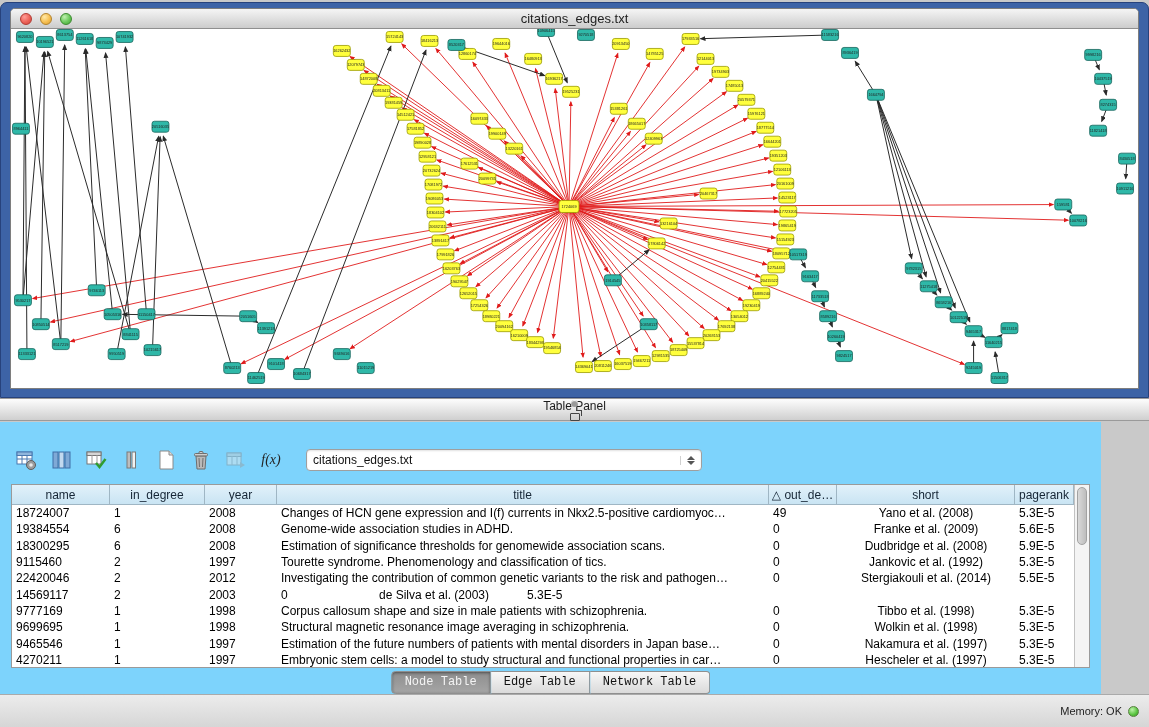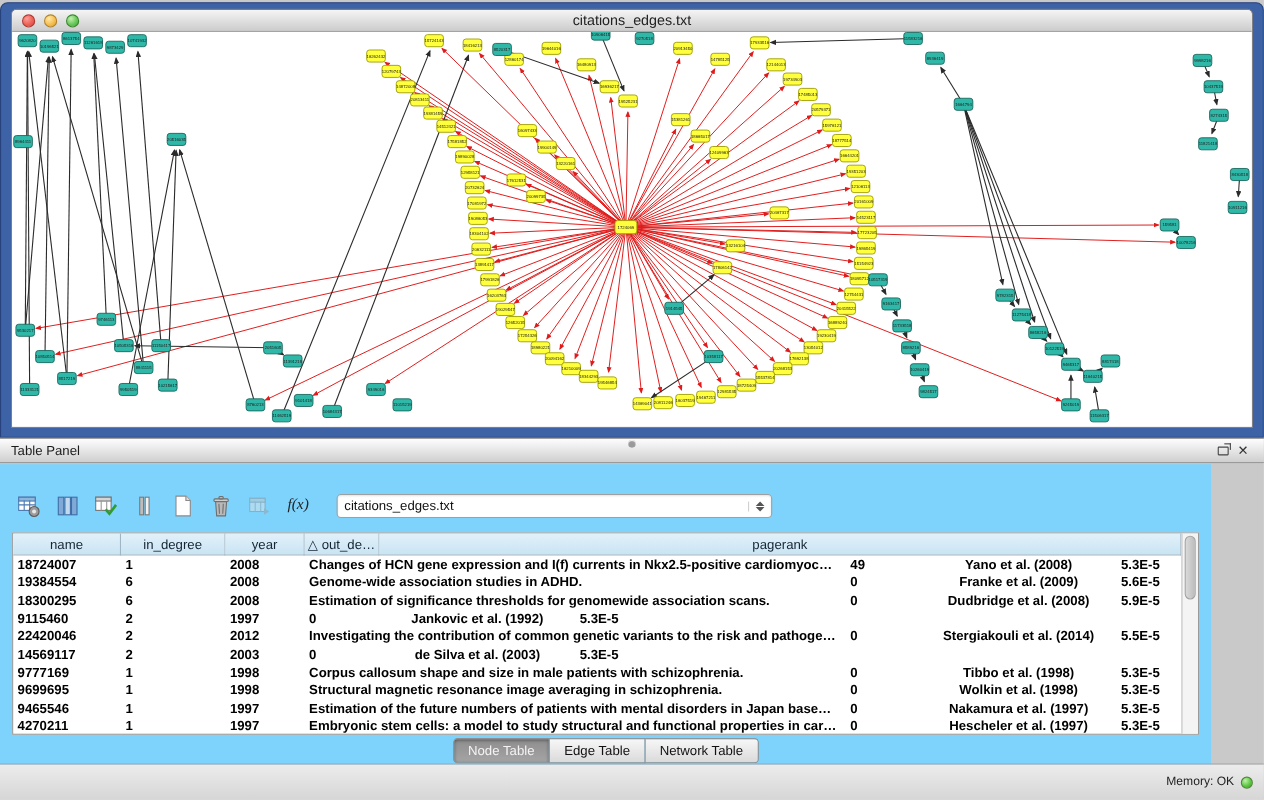--- a/index.html
+++ b/index.html
@@ -34,21 +34,21 @@
   .tl.green { background:radial-gradient(circle at 35% 30%, #c0f0b0, #69c85a 55%, #46a437); border:1px solid #3c8a2f; }
   .window-title { font-size:13px; color:#222; }
   .graph-area { flex:1 1 auto; background:#ffffff; position:relative; }
   .graph-area svg { width:100%; height:100%; display:block; }
 
   
   .panel-header {
     position:absolute; left:0; top:398px; width:1149px; height:23px;
     background:linear-gradient(#fdfdfd,#cfcfcf);
     border-top:1px solid #9a9a9a; border-bottom:1px solid #9a9a9a;
-    display:flex; align-items:center; padding:0 10px;
+    display:flex; align-items:center; padding:0 10px;flex-direction:column;
   }
   .panel-title { font-size:12px; color:#1c1c1c; }
   .panel-header .spacer { flex:1; }
   .hdr-btn { width:18px; height:16px; display:flex; align-items:center; justify-content:center;
              color:#333; font-size:12px; cursor:default; }
   .float-glyph { width:10px; height:8px; border:1.5px solid #444; border-radius:1px; position:relative; }
   .float-glyph:after { content:""; position:absolute; right:-3px; top:-4px; width:5px; height:5px;
              border-top:1.5px solid #444; border-right:1.5px solid #444; }
   .panel-grip { position:absolute; left:50%; top:400px; width:7px; height:7px; margin-left:-4px;
              border-radius:50%; background:#9a9a9a; box-shadow:inset 0 1px 1px #fff; }
@@ -79,32 +79,32 @@
     background:#fff; border:1px solid #9a9a9a; display:flex;
   }
   .table-main { flex:1 1 auto; display:flex; flex-direction:column; overflow:hidden; }
   .thead { display:flex; flex:0 0 20px; }
   .th {
     background:linear-gradient(#e2f1fa,#c9e4f3);
     border-right:1px solid #9fb6c4; border-bottom:1px solid #9fb6c4;
     font-size:12px; color:#152535; display:flex; align-items:center; justify-content:center;
     overflow:hidden; white-space:nowrap;
   }
-  .rows { flex:1; overflow:hidden;font-weight:bold; }
+  .rows { flex:1; overflow:hidden; }
   .tr { display:flex; height:16.3px; align-items:center; }
   .td { font-size:12px; color:#000; padding:0 4px; overflow:hidden; white-space:nowrap;
         text-overflow:ellipsis; }
   .c0{width:98px;} .c1{width:95px;} .c2{width:72px;} .c3{width:492px;}
   .c4{width:68px;} .c5{width:178px; text-align:center;} .c6{flex:1;}
   .vscroll { flex:0 0 15px; background:#f4f4f4; border-left:1px solid #c2c2c2; position:relative; }
   .vthumb { position:absolute; left:2px; right:2px; top:2px; height:58px;
             background:linear-gradient(90deg,#d9d9d9,#bdbdbd); border:1px solid #a2a2a2; border-radius:6px; }
 
   
-  .tabs { position:absolute; left:50%; bottom:6px; transform:translateX(-50%); display:flex; }
+  .tabs { position:absolute; left:50%; bottom:6px; transform:translateX(-50%); display:flex;font-family:Liberation Mono, monospace; }
   .tab {
     font-size:12px; padding:3px 13px 4px; border:1px solid #8f8f8f; border-left-width:0;
     background:linear-gradient(#f7f7f7,#dadada); color:#111; white-space:nowrap;
   }
   .tab:first-child { border-left-width:1px; border-radius:4px 0 0 4px; }
   .tab:last-child { border-radius:0 4px 4px 0; }
   .tab.active { background:linear-gradient(#8e8e8e,#a5a5a5); color:#f4f4f4;
                 box-shadow:inset 0 1px 3px rgba(0,0,0,0.45); }
 
   
@@ -896,21 +896,23 @@
         </span>
     </div>
   </div>
 
   <div class="table-wrap">
     <div class="table-main">
       <div class="thead" id="thead">
           <div class="th c0">name</div>
           <div class="th c1">in_degree</div>
           <div class="th c2">year</div>
+          <div class="th c3">title</div>
           <div class="th c4">△ out_de…</div>
+          <div class="th c5">short</div>
           <div class="th c6">pagerank</div>
         </div>
       <div class="rows" id="tbody">
           <div class="tr">
             <div class="td c0">18724007</div>
             <div class="td c1">1</div>
             <div class="td c2">2008</div>
             <div class="td c3">Changes of HCN gene expression and I(f) currents in Nkx2.5-positive cardiomyoc…</div>
             <div class="td c4">49</div>
             <div class="td c5">Yano et al. (2008)</div>
@@ -931,20 +933,21 @@
             <div class="td c2">2008</div>
             <div class="td c3">Estimation of significance thresholds for genomewide association scans.</div>
             <div class="td c4">0</div>
             <div class="td c5">Dudbridge et al. (2008)</div>
             <div class="td c6">5.9E-5</div>
           </div>
           <div class="tr">
             <div class="td c0">9115460</div>
             <div class="td c1">2</div>
             <div class="td c2">1997</div>
+            <div class="td c3">Tourette syndrome. Phenomenology and classification of tics.</div>
             <div class="td c4">0</div>
             <div class="td c5">Jankovic et al. (1992)</div>
             <div class="td c6">5.3E-5</div>
           </div>
           <div class="tr">
             <div class="td c0">22420046</div>
             <div class="td c1">2</div>
             <div class="td c2">2012</div>
             <div class="td c3">Investigating the contribution of common genetic variants to the risk and pathogen…</div>
             <div class="td c4">0</div>

